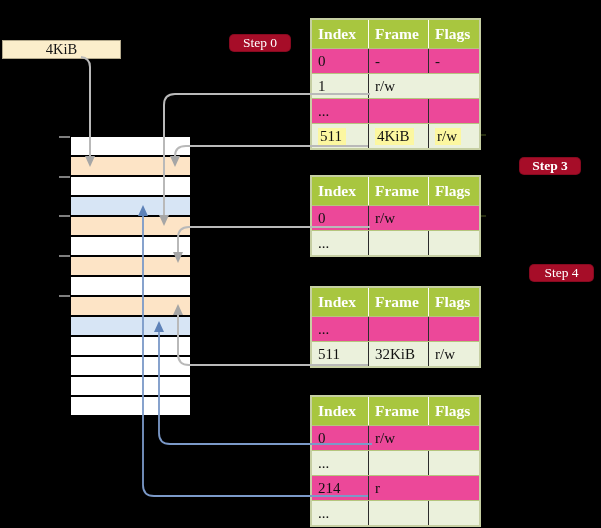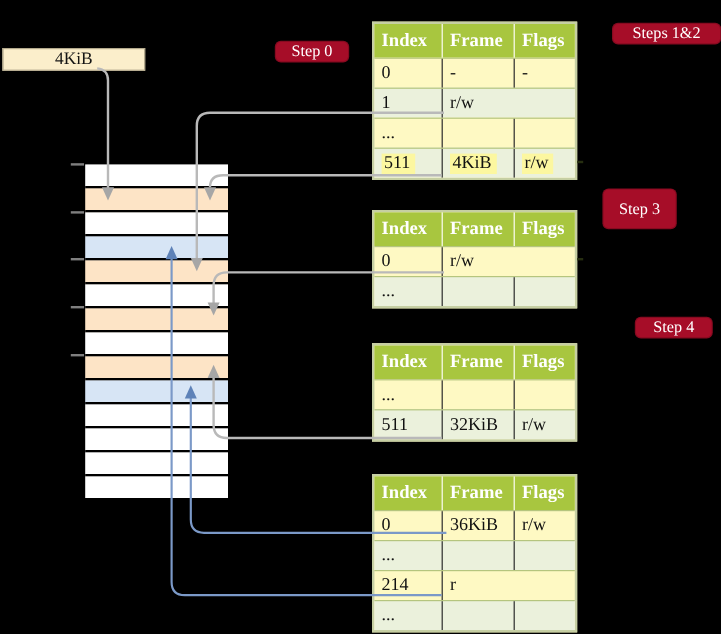--- a/index.html
+++ b/index.html
@@ -10,36 +10,36 @@
   .frame-box{position:absolute;left:2px;top:40px;width:117px;height:17px;
              background:#fbeecb;border:1px solid #b3a98c;box-sizing:content-box;
              color:#141414;font-size:14.5px;display:flex;align-items:center;justify-content:center;}
 
   
   .step-label{position:absolute;background:#a60d28;color:#fff;font-size:13.5px;line-height:1;
               border-radius:4px;display:flex;align-items:center;justify-content:center;
               box-shadow:0 0 0 1px #870a20;}
   .step-0 {left:188px;top:35px;width:60px;height:16px;margin-left:42px;}
   .step-12{left:511px;top:20px;width:89px;height:16px;}
-  .step-3 {left:503px;top:158px;width:60px;height:32px;}
+  .step-3 {left:520px;top:158px;width:60px;height:16px;font-weight:bold;}
   .step-4 {left:512px;top:265px;width:63px;height:16px;margin-left:18px;}
 
   
   .memory{position:absolute;left:71px;top:137px;width:119px;height:278px;
           display:flex;flex-direction:column;}
   .mem-row{flex:1;border-bottom:2px solid #000;}
   .mem-row:last-child{border-bottom:none;}
   .mem-white{background:#ffffff;}
   .mem-peach{background:#fde4c6;}
   .mem-blue {background:#d7e5f5;}
   .tick{position:absolute;left:59px;width:11px;height:2px;background:#7f7f7f;}
 
   
   .ptable{position:absolute;width:171px;box-sizing:border-box;
-          border:2px solid #c6cfa3;background:#fef9c3;}
+          border:2px solid #c6cfa3;background:#ec4899;}
   .pt0{left:310px;top:18px;}
   .pt1{left:310px;top:175px;}
   .pt2{left:310px;top:286px;}
   .pt3{left:310px;top:395px;}
   .thead{display:flex;height:28px;background:#a8c63f;box-sizing:border-box;}
   .hcell{display:flex;align-items:center;box-sizing:border-box;padding-left:6px;
          color:#fff;font-weight:bold;font-size:15.5px;}
   .hcell+.hcell{border-left:1.5px solid #fdfdf5;}
   .trow{display:flex;height:25px;box-sizing:border-box;border-top:1.5px solid #b5c57e;}
   .trow:first-of-type{border-top:none;}
@@ -57,21 +57,20 @@
   .overlay{position:absolute;left:0;top:0;pointer-events:none;}
 </style>
 </head>
 <body>
 
 <div class="canvas">
 
   <div class="frame-box">4KiB</div>
 
   <div class="step-label step-0">Step 0</div>
-  <div class="step-label step-12">Steps 1&amp;2</div>
   <div class="step-label step-3">Step 3</div>
   <div class="step-label step-4">Step 4</div>
 
   <div class="memory" id="memory">
       <div class="mem-row mem-white"></div>
       <div class="mem-row mem-peach"></div>
       <div class="mem-row mem-white"></div>
       <div class="mem-row mem-blue"></div>
       <div class="mem-row mem-peach"></div>
       <div class="mem-row mem-white"></div>
@@ -157,21 +156,20 @@
       </div>
     </div>
   <div class="ptable pt3">
       <div class="thead">
         <div class="hcell c0">Index</div>
         <div class="hcell c1">Frame</div>
         <div class="hcell c2">Flags</div>
       </div>
       <div class="trow">
         <div class="tcell c0">0</div>
-        <div class="tcell c1">36KiB</div>
         <div class="tcell c2">r/w</div>
       </div>
       <div class="trow shaded">
         <div class="tcell c0">...</div>
         <div class="tcell c1"></div>
         <div class="tcell c2"></div>
       </div>
       <div class="trow">
         <div class="tcell c0">214</div>
         <div class="tcell c2">r</div>

